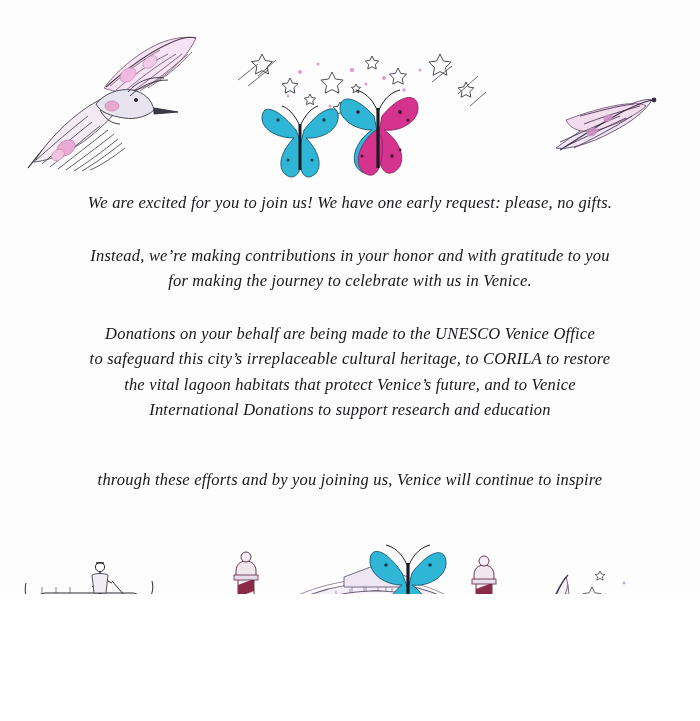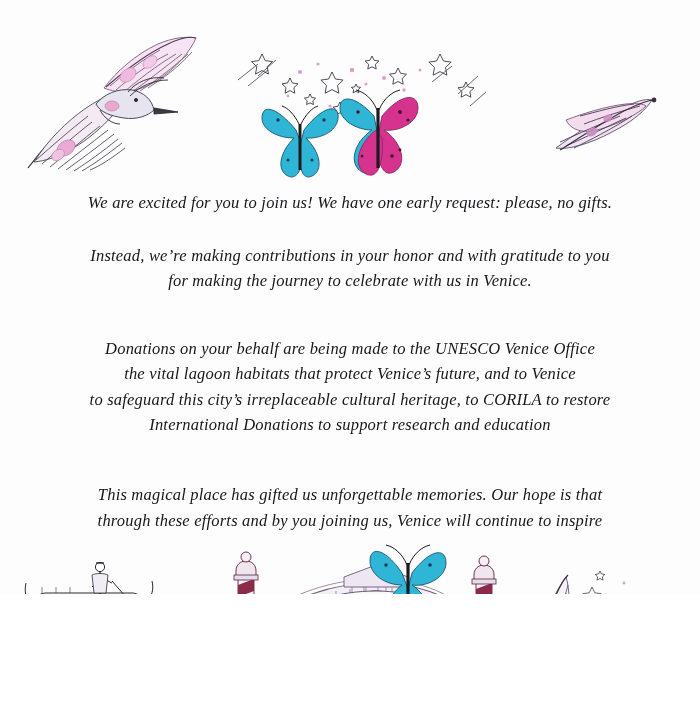--- a/index.html
+++ b/index.html
@@ -42,21 +42,21 @@
     font-size: 16.5px;
     line-height: 1.55;
     letter-spacing: 0.2px;
     margin: 0 0 26px 0;
     color: #17171b;
   }
   .para:last-child { margin-bottom: 0; }
   .para .line { display: block; }
 
   .p1 { margin-bottom: 27px; }
-  .p2 { margin-bottom: 42px; }
+  .p2 { margin-bottom: 27px; }
   .p3 { margin-bottom: 44px; }
   .p4 { margin-bottom: 0; }
 </style>
 </head>
 <body>
 
 <div class="page">
 
   <svg class="art" style="left:0px; top:20px;" width="700" height="175" viewBox="0 0 700 175">
 
@@ -193,27 +193,26 @@
       <span class="line">We are excited for you to join us! We have one early request: please, no gifts.</span>
     </p>
 
     <p class="para p2">
       <span class="line">Instead, we’re making contributions in your honor and with gratitude to you</span>
       <span class="line">for making the journey to celebrate with us in Venice.</span>
     </p>
 
     <p class="para p3">
       <span class="line">Donations on your behalf are being made to the UNESCO Venice Office</span>
+      <span class="line">to safeguard this city’s irreplaceable cultural heritage, to CORILA to restore</span>
       <span class="line">the vital lagoon habitats that protect Venice’s future, and to Venice</span>
-      <span class="line">to safeguard this city’s irreplaceable cultural heritage, to CORILA to restore</span>
       <span class="line">International Donations to support research and education</span>
     </p>
 
     <p class="para p4">
-      <span class="line">This magical place has gifted us unforgettable memories.  Our hope is that</span>
       <span class="line">through these efforts and by you joining us, Venice will continue to inspire</span>
     </p>
   </div>
 
   <svg class="art" style="left:0px; top:535px;" width="700" height="186" viewBox="0 0 700 186">
 
     <g stroke="#2b2b33" stroke-width="1" fill="none">
       <path d="M30 70 C34 62 40 58 46 58 L132 58 C138 58 142 62 146 68
                C132 78 110 84 88 84 C66 84 44 79 30 70 Z" fill="#fbfbfd" stroke="#2b2b33"></path>
       <path d="M34 69 C48 76 66 80 88 80 C108 80 126 76 140 69" stroke="#55555f" stroke-width="0.7"></path>

